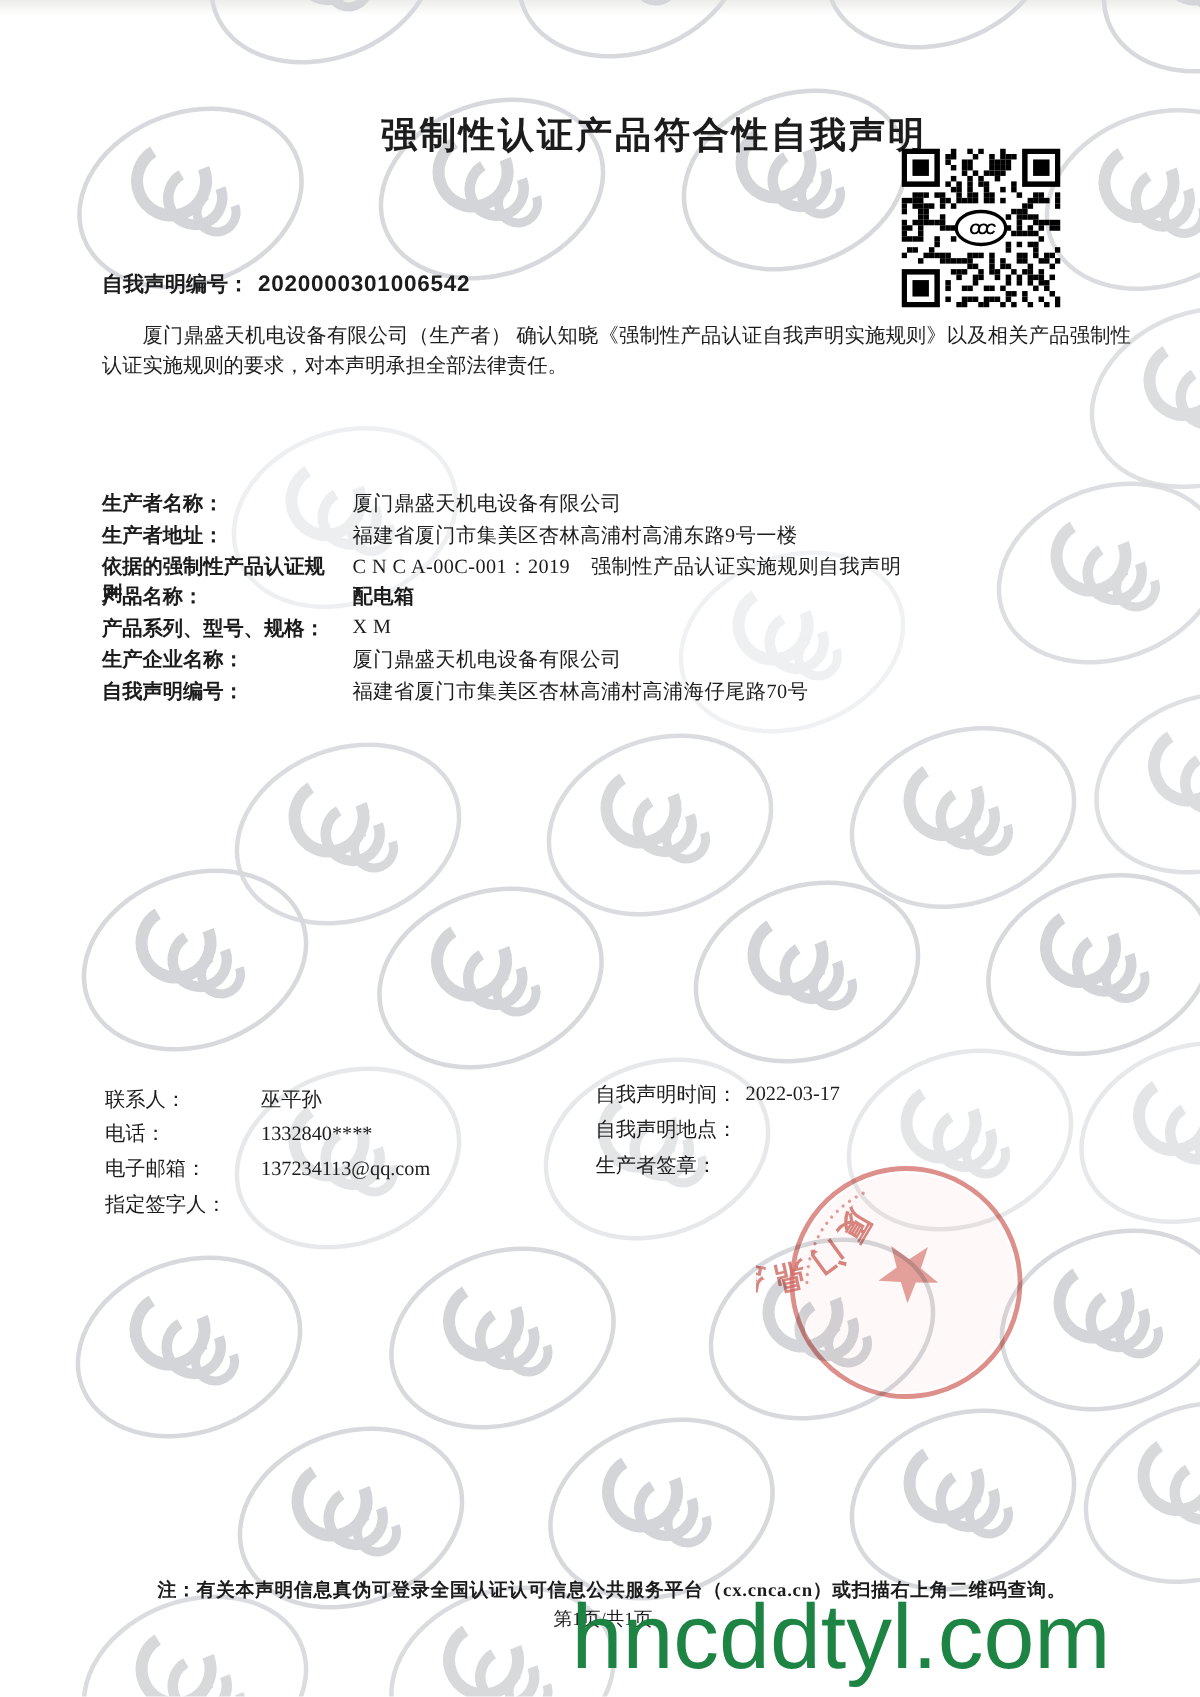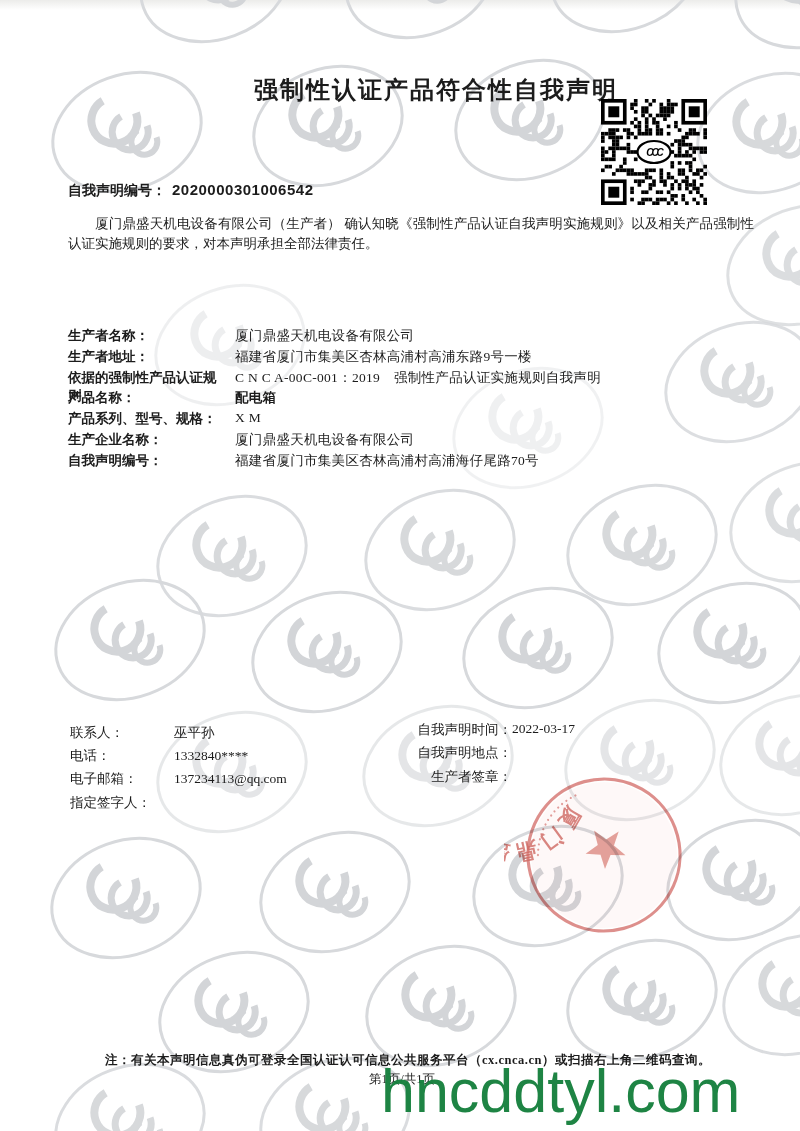--- a/index.html
+++ b/index.html
@@ -21,21 +21,21 @@
          text-align:justify;}
   .paras p{margin:4px;text-indent:2em;}
   .fields{position:absolute;left:68px;top:327px;width:690px;font-size:13.5px;}
   .frow{display:flex;height:20.8px;align-items:flex-start;}
   .frow .lbl{width:167px;flex:none;font-weight:bold;}
   .frow .val{flex:1;letter-spacing:.3px;}
   .frow .val.bold{font-weight:700;}
   .contact{position:absolute;left:70px;top:721px;font-size:13.5px;}
   .crow{display:flex;height:23.4px;align-items:center;}
   .crow .lbl{width:104px;flex:none;}
-  .meta{position:absolute;left:412px;top:721px;font-size:13.5px;text-align:right;}
+  .meta{position:absolute;left:397px;top:721px;font-size:13.5px;}
   .mrow{display:flex;height:23.4px;}
   .mrow .lbl{width:100px;flex:none;}
   .mrow.sign{}
   .note{position:absolute;left:0;right:0;top:1052px;text-align:center;transform:translateX(8px);
         font-size:12.5px;font-weight:700;letter-spacing:.5px;}
   .pagefoot{position:absolute;left:0;right:0;top:1071px;text-align:center;transform:translateX(2px);
             font-size:12.5px;}
   
   .qr{position:absolute;left:601px;top:99px;width:106px;height:106px;}
   

